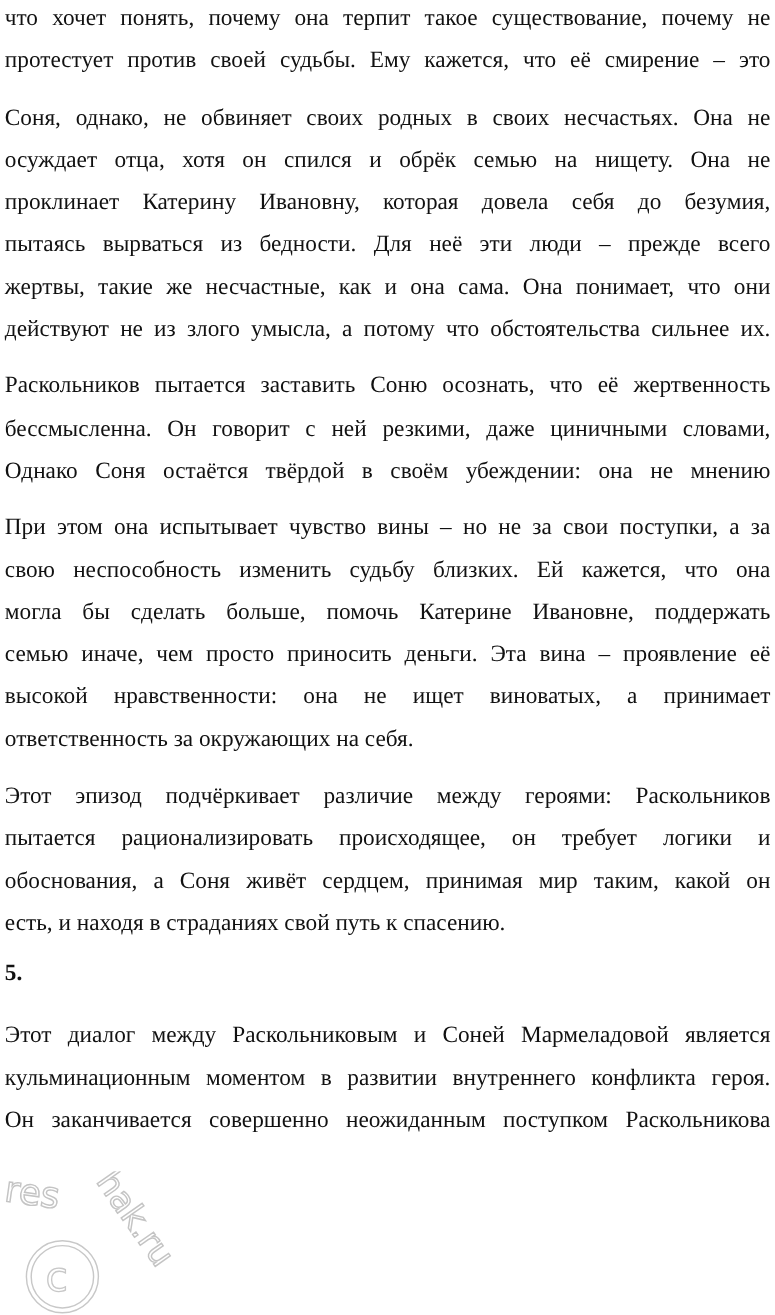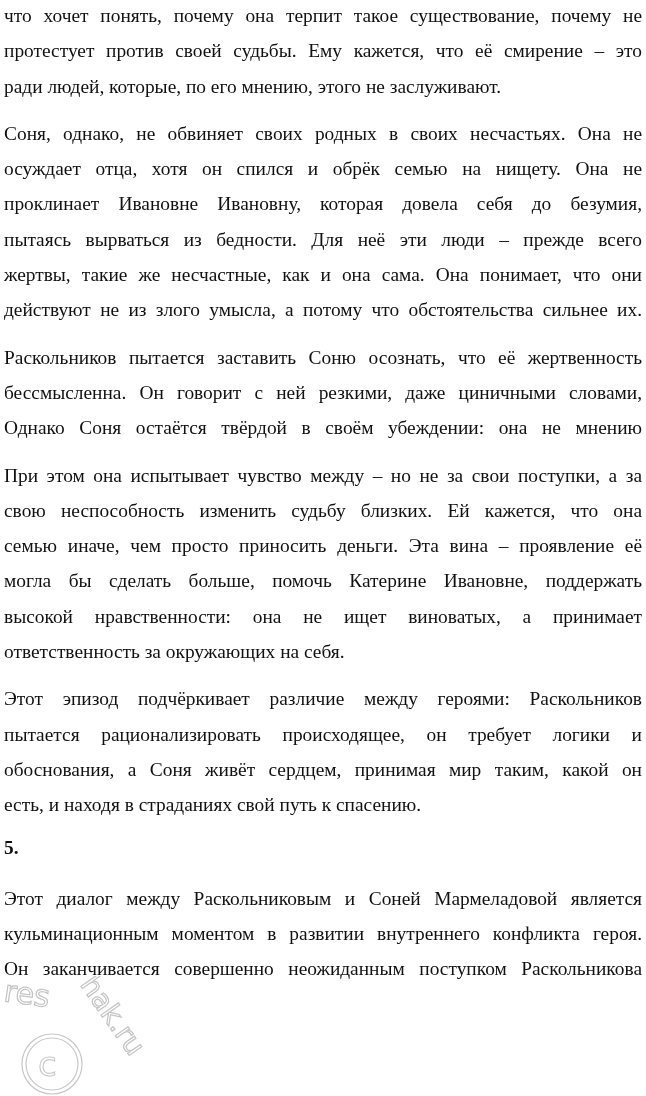--- a/index.html
+++ b/index.html
@@ -28,46 +28,45 @@
   }
 </style>
 </head>
 <body>
 
 <div class="page">
 
   <p class="para" style="margin-top:-2px;">
     <span class="line">что хочет понять, почему она терпит такое существование, почему не</span>
     <span class="line">протестует против своей судьбы. Ему кажется, что её смирение – это</span>
-    <span class="line last">ради людей, которые, по его мнению, этого не заслуживают.</span>
   </p>
   <div class="gap"></div>
 
   <p class="para">
     <span class="line">Соня, однако, не обвиняет своих родных в своих несчастьях. Она не</span>
     <span class="line">осуждает отца, хотя он спился и обрёк семью на нищету. Она не</span>
-    <span class="line">проклинает Ивановне Ивановну, которая довела себя до безумия,</span>
+    <span class="line">проклинает Катерину Ивановну, которая довела себя до безумия,</span>
     <span class="line">пытаясь вырваться из бедности. Для неё эти люди – прежде всего</span>
     <span class="line">жертвы, такие же несчастные, как и она сама. Она понимает, что они</span>
     <span class="line">действуют не из злого умысла, а потому что обстоятельства сильнее их.</span>
   </p>
   <div class="gap"></div>
 
   <p class="para">
     <span class="line">Раскольников пытается заставить Соню осознать, что её жертвенность</span>
     <span class="line">бессмысленна. Он говорит с ней резкими, даже циничными словами,</span>
     <span class="line">Однако Соня остаётся твёрдой в своём убеждении: она не мнению</span>
   </p>
   <div class="gap"></div>
 
   <p class="para">
-    <span class="line">При этом она испытывает чувство между – но не за свои поступки, а за</span>
+    <span class="line">При этом она испытывает чувство вины – но не за свои поступки, а за</span>
     <span class="line">свою неспособность изменить судьбу близких. Ей кажется, что она</span>
+    <span class="line">могла бы сделать больше, помочь Катерине Ивановне, поддержать</span>
     <span class="line">семью иначе, чем просто приносить деньги. Эта вина – проявление её</span>
-    <span class="line">могла бы сделать больше, помочь Катерине Ивановне, поддержать</span>
     <span class="line">высокой нравственности: она не ищет виноватых, а принимает</span>
     <span class="line last">ответственность за окружающих на себя.</span>
   </p>
   <div class="gap"></div>
 
   <p class="para">
     <span class="line">Этот эпизод подчёркивает различие между героями: Раскольников</span>
     <span class="line">пытается рационализировать происходящее, он требует логики и</span>
     <span class="line">обоснования, а Соня живёт сердцем, принимая мир таким, какой он</span>
     <span class="line last">есть, и находя в страданиях свой путь к спасению.</span>

